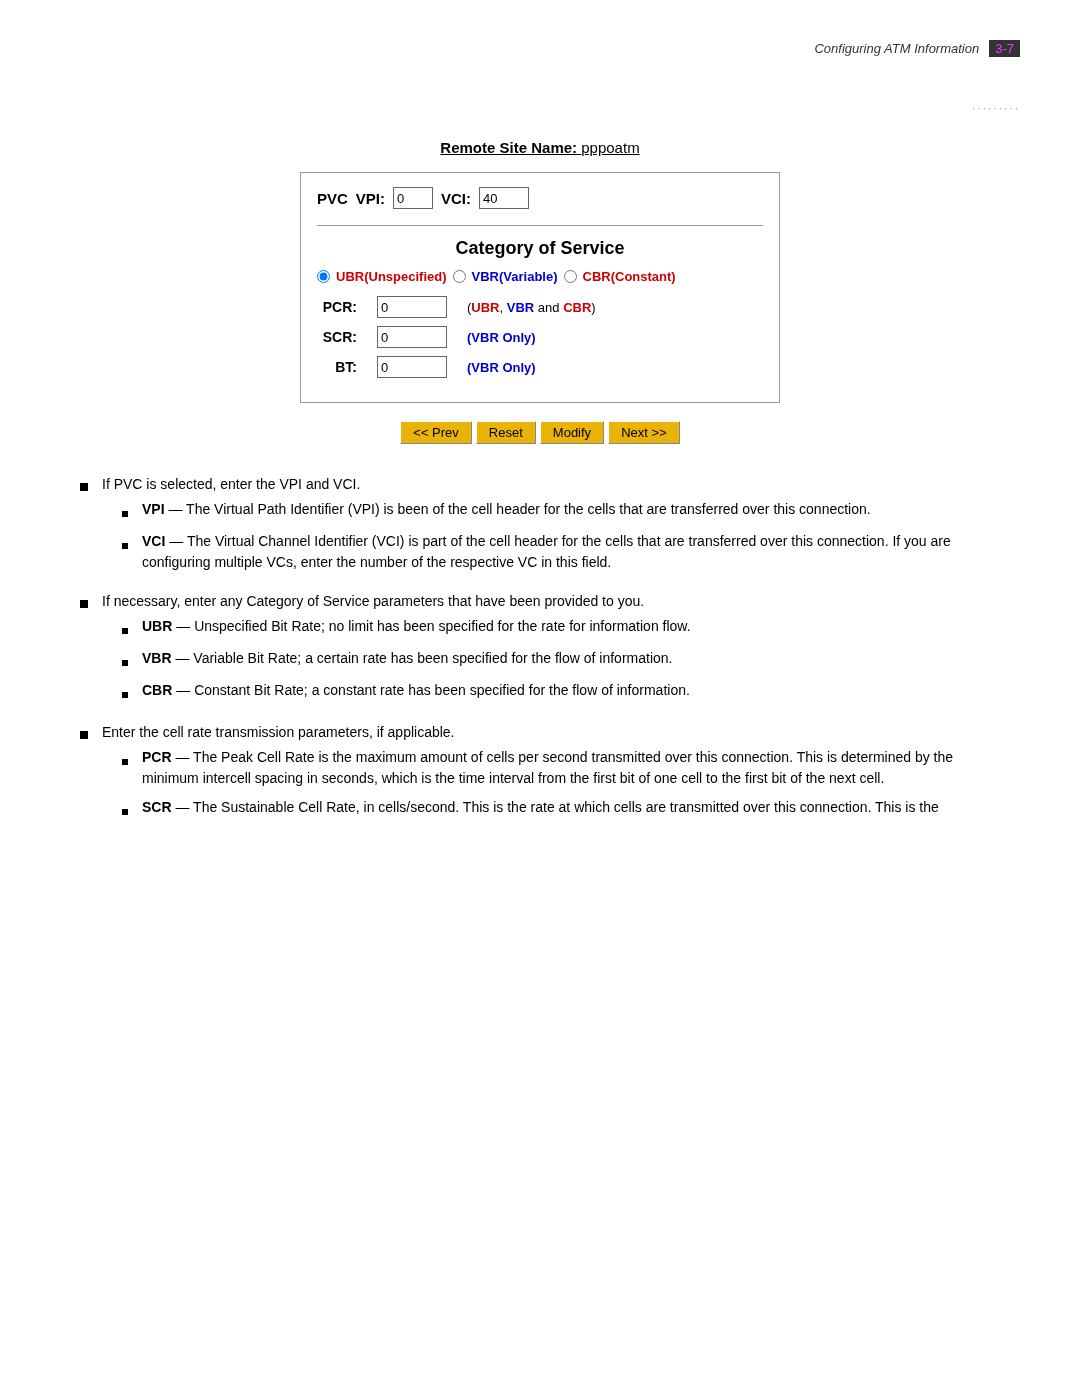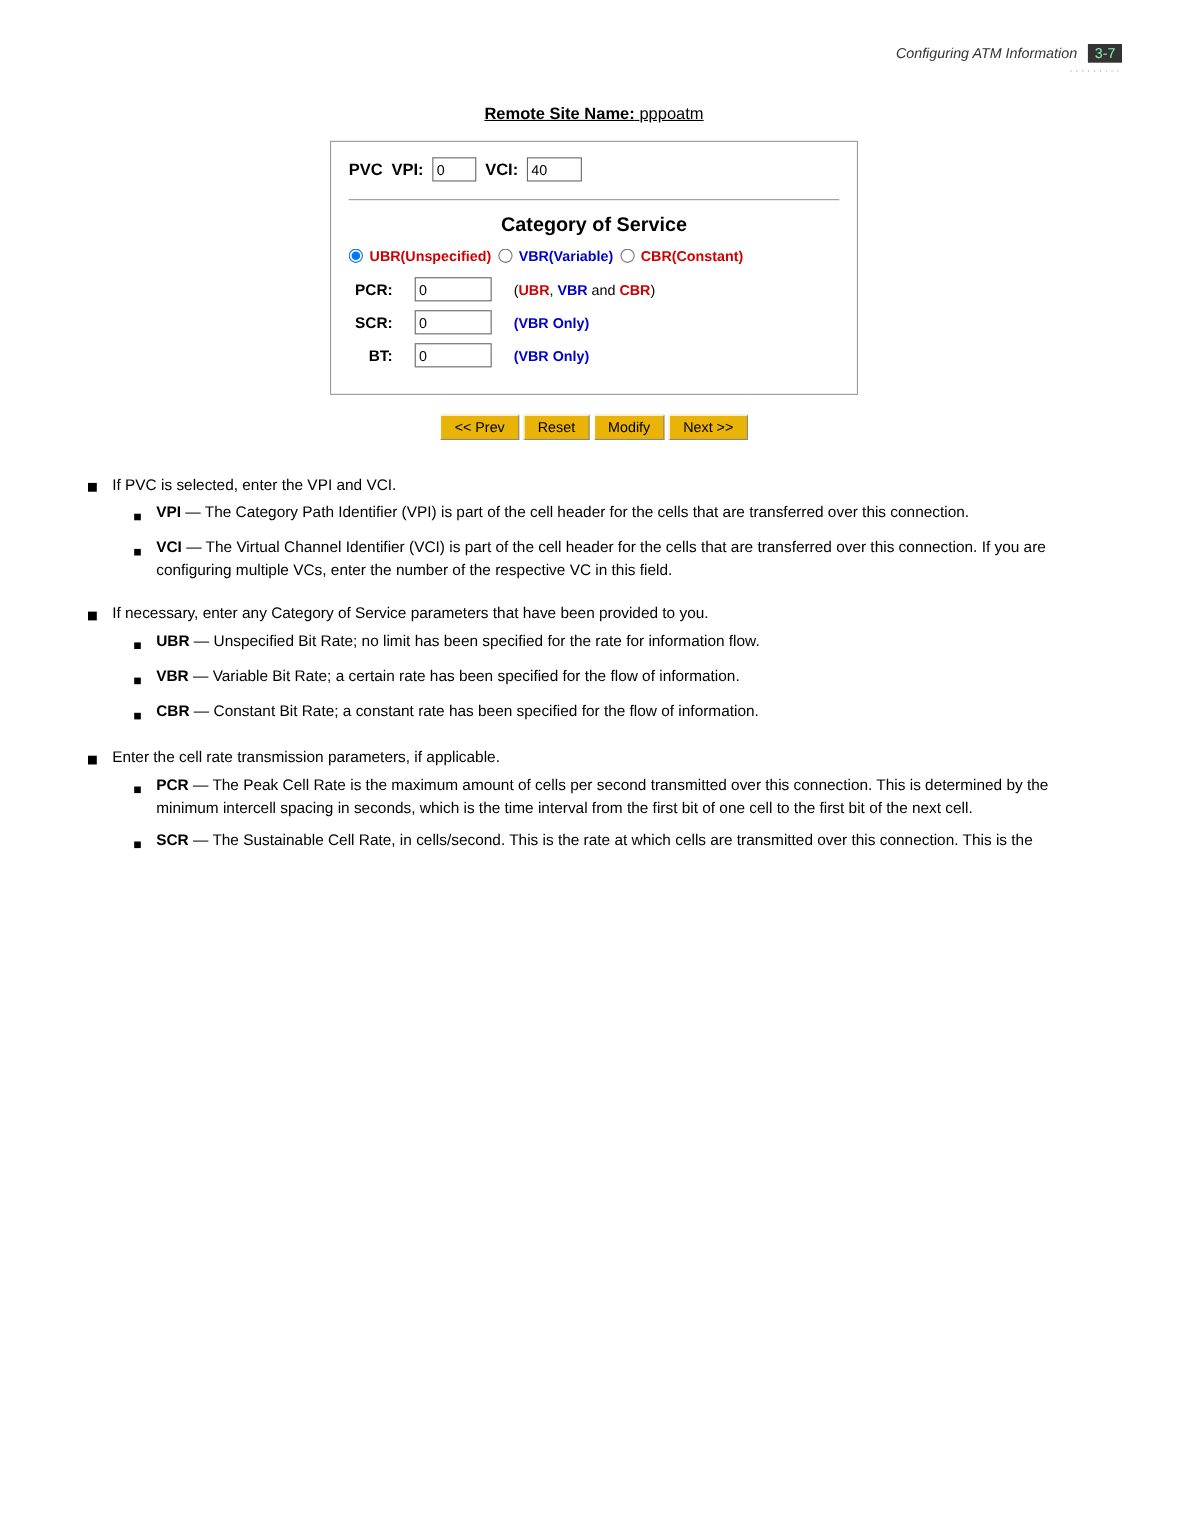--- a/index.html
+++ b/index.html
@@ -29,21 +29,21 @@
     }
 
     .header-title {
       font-style: italic;
       font-size: 13px;
       color: #333;
     }
 
     .header-page-num {
       background: #333;
-      color: #86efac;
+      color: #d946ef;
       font-size: 13px;
       padding: 1px 6px;
     }
 
     .header-dots {
       text-align: right;
       font-size: 10px;
       color: #999;
       letter-spacing: 2px;
       margin-top: 2px;
@@ -241,20 +241,21 @@
       margin-top: 3px;
     }
 
     .text-bold { font-weight: bold; }
 
     .right-section {
       display: flex;
       flex-direction: column;
       align-items: flex-end;
       margin-bottom: 4px;
+      gap: 44px;
     }
   </style>
 </head>
 <body>
 
 <div class="page-container">
 
   <div class="right-section">
     <div class="page-header-text">
       <span class="header-title">Configuring ATM Information</span>
@@ -330,21 +331,21 @@
       <li>
         <span class="bullet-icon"><span class="bullet-square"></span></span>
         <div>
           <span>If PVC is selected, enter the VPI and VCI.</span>
           <ul class="sub-list">
             <li>
               <span class="bullet-icon"><span class="bullet-square-small"></span></span>
               <div>
                 <span class="text-bold">VPI</span>
                 <span> — </span>
-                <span>The Category Path Identifier (VPI) is part of the cell header for the cells that are transferred over this connection.</span>
+                <span>The Virtual Path Identifier (VPI) is been of the cell header for the cells that are transferred over this connection.</span>
               </div>
             </li>
             <li>
               <span class="bullet-icon"><span class="bullet-square-small"></span></span>
               <div>
                 <span class="text-bold">VCI</span>
                 <span> — </span>
                 <span>The Virtual Channel Identifier (VCI) is part of the cell header for the cells that are transferred over this connection. If you are configuring multiple VCs, enter the number of the respective VC in this field.</span>
               </div>
             </li>

